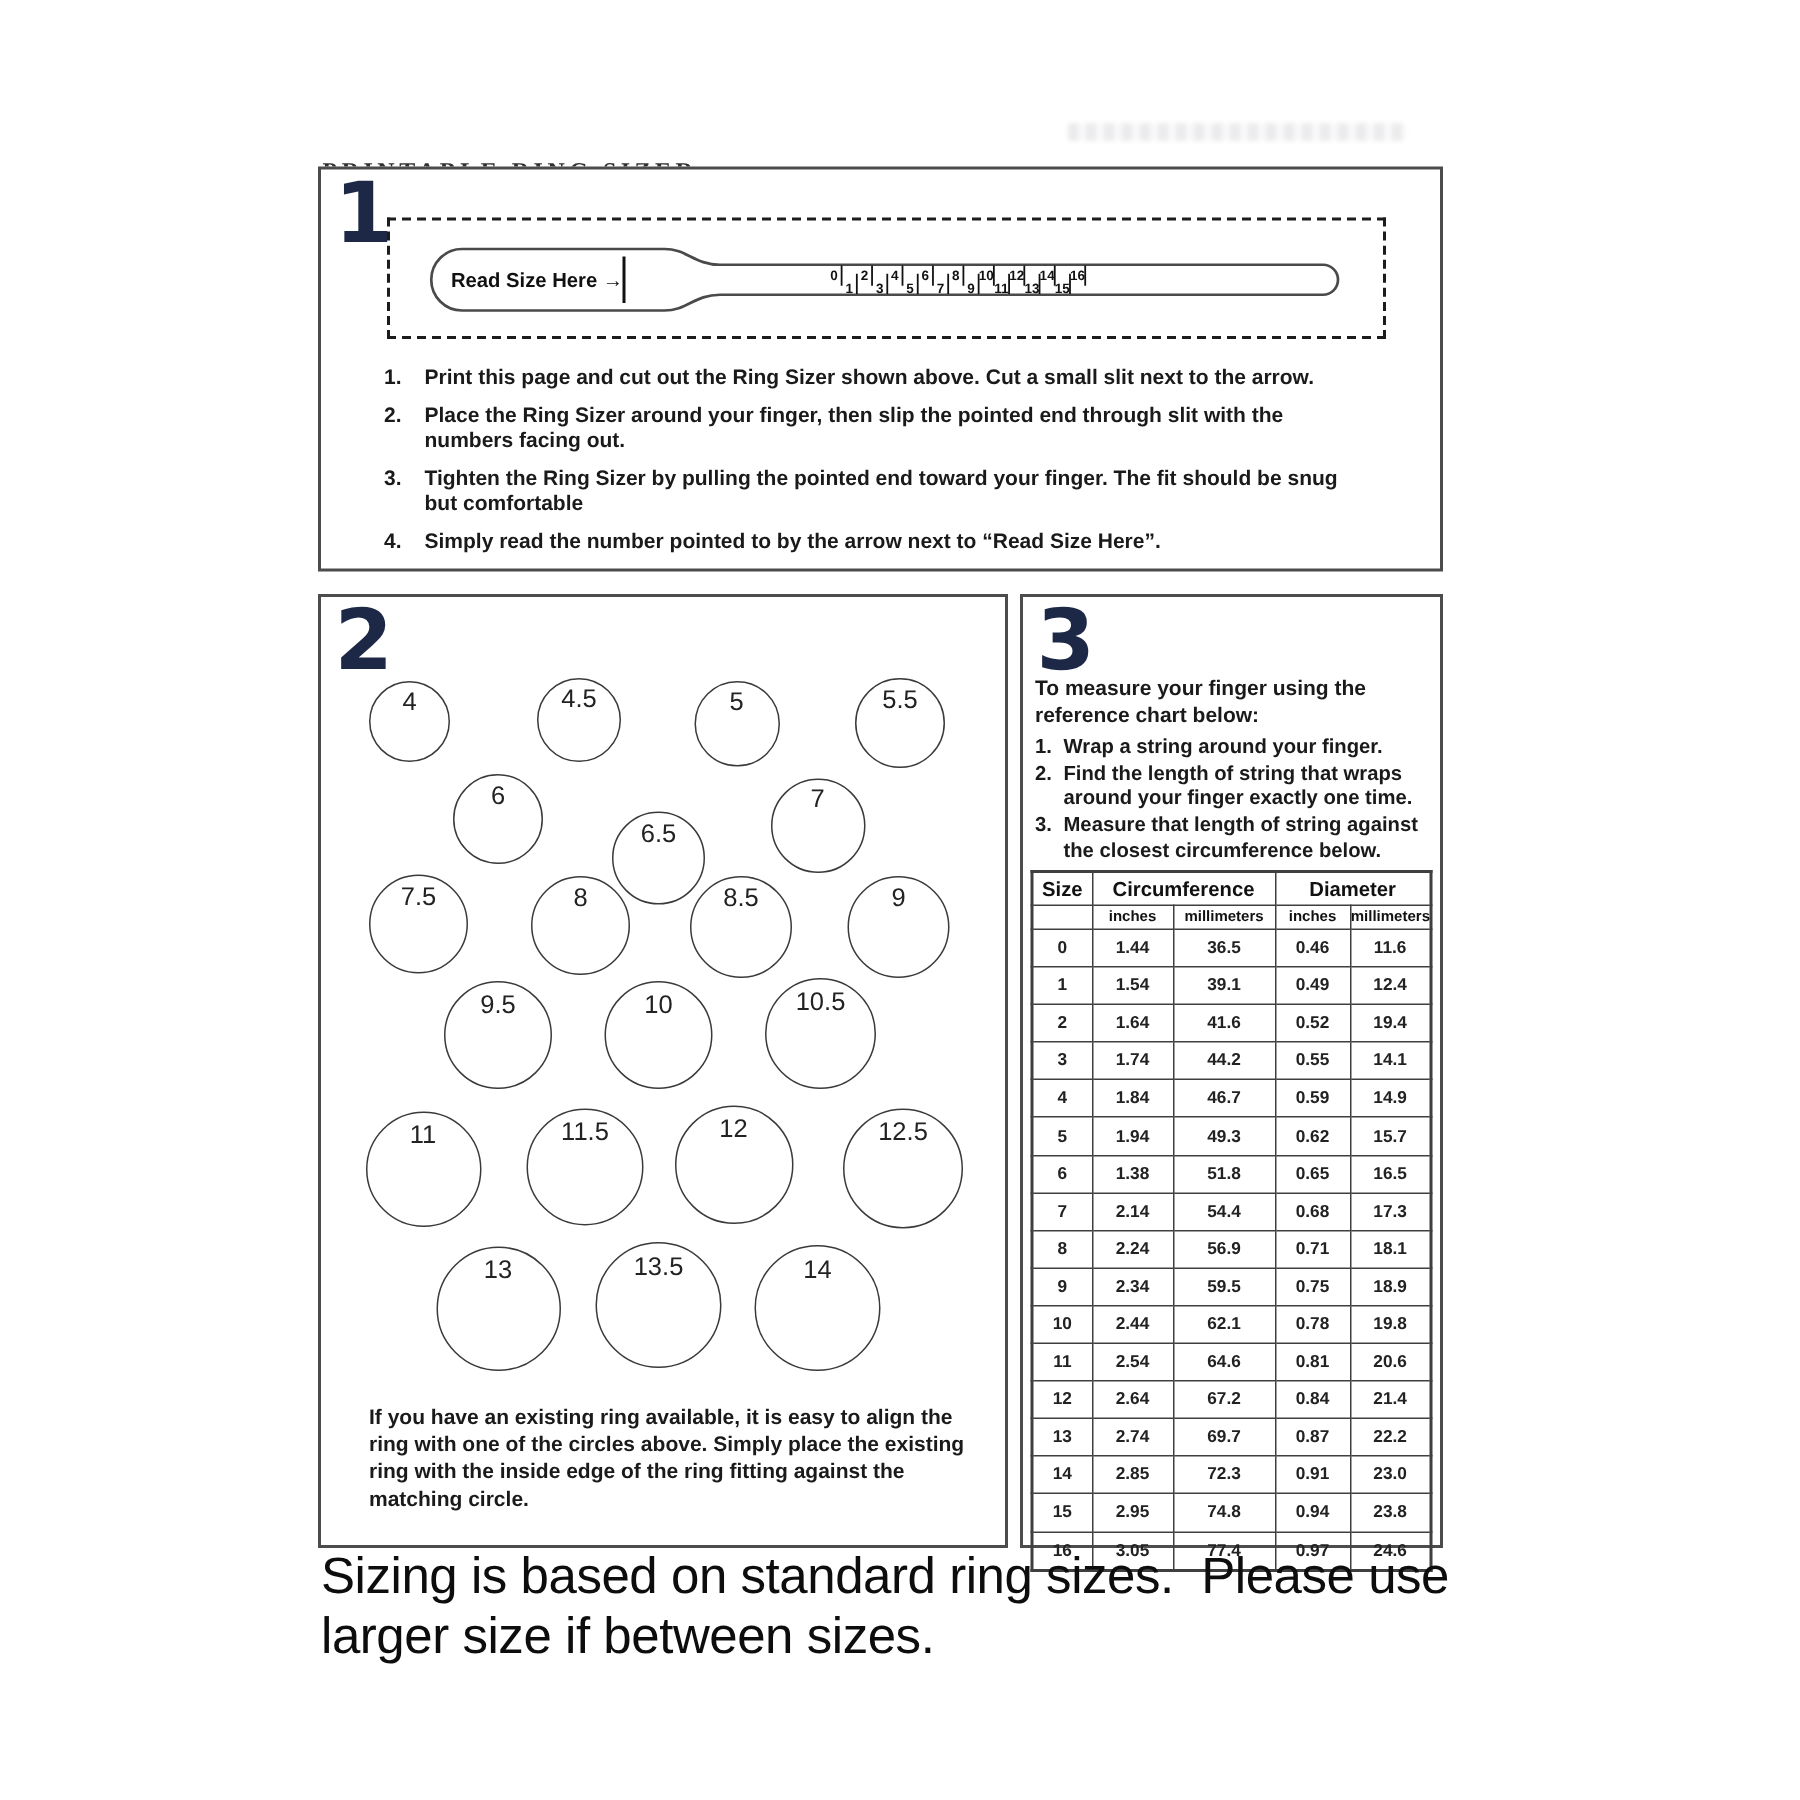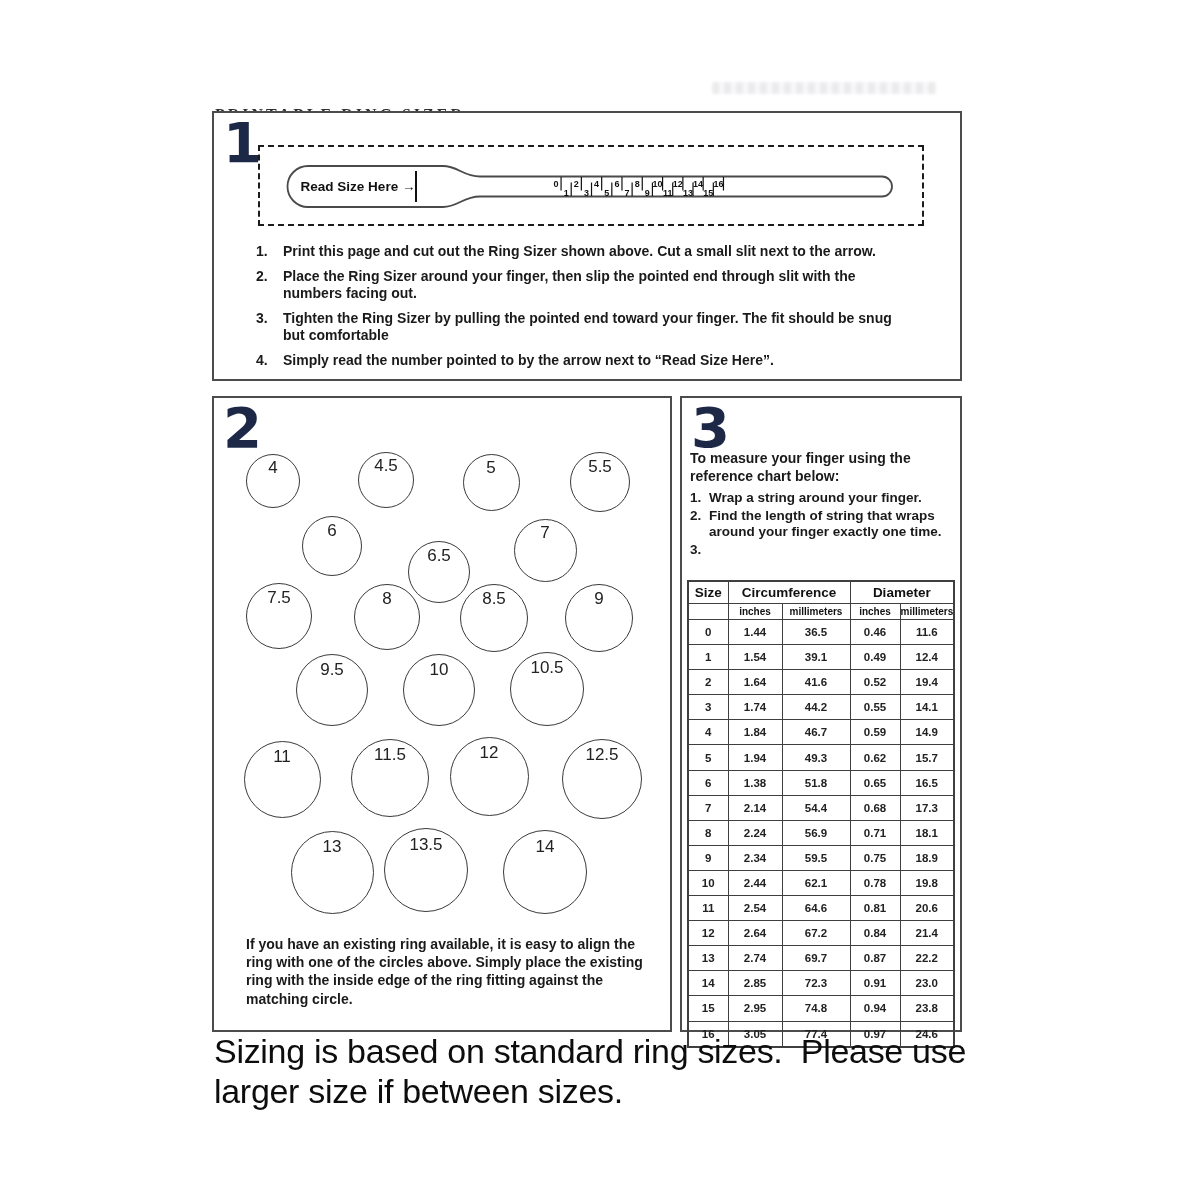--- a/index.html
+++ b/index.html
@@ -193,21 +193,21 @@
       </div>
       <div class="circle" style="left: 235.5px; top: 338.5px; width: 79px; height: 79px;">
         <span class="lbl">12</span>
       </div>
       <div class="circle" style="left: 348px; top: 341px; width: 80px; height: 80px;">
         <span class="lbl">12.5</span>
       </div>
       <div class="circle" style="left: 76.5px; top: 432.5px; width: 83px; height: 83px;">
         <span class="lbl">13</span>
       </div>
-      <div class="circle" style="left: 170px; top: 430px; width: 84px; height: 84px;">
+      <div class="circle" style="left: 183px; top: 430px; width: 84px; height: 84px;">
         <span class="lbl">13.5</span>
       </div>
       <div class="circle" style="left: 289px; top: 432px; width: 84px; height: 84px;">
         <span class="lbl">14</span>
       </div>
     </div>
   <div class="existing-ring-note">If you have an existing ring available, it is easy to align the
 ring with one of the circles above. Simply place the existing
 ring with the inside edge of the ring fitting against the
 matching circle.</div>
@@ -222,20 +222,22 @@
         <span class="step-num">1.</span>
         <span class="step-text">Wrap a string around your finger.</span>
       </div>
       <div class="step">
         <span class="step-num">2.</span>
         <span class="step-text">Find the length of string that wraps
 around your finger exactly one time.</span>
       </div>
       <div class="step">
         <span class="step-num">3.</span>
+        <span class="step-text">Measure that length of string against
+the closest circumference below.</span>
       </div>
     </div>
   <table class="size-table">
     <colgroup>
       <col style="width:40px">
         <col style="width:54px">
         <col style="width:68px">
         <col style="width:50px">
         <col style="width:54px">
     </colgroup>

